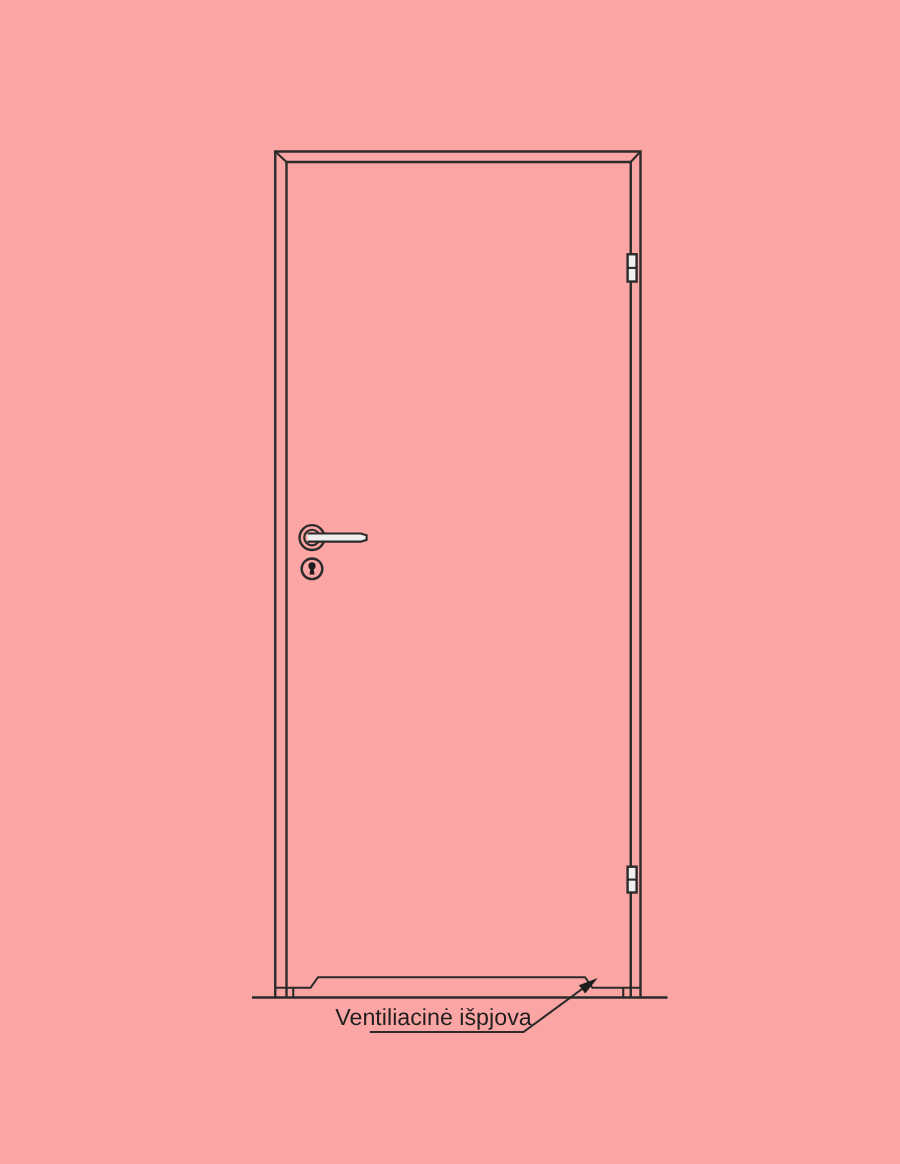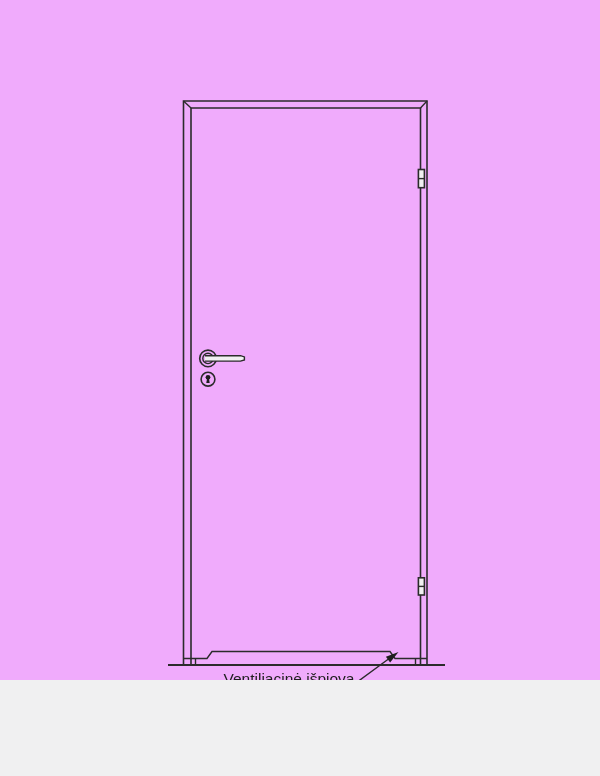--- a/index.html
+++ b/index.html
@@ -4,22 +4,22 @@
 <style>
   html, body {
     margin: 0;
     padding: 0;
     background: #f0f0f1;
     font-family: "Liberation Sans", "DejaVu Sans", sans-serif;
   }
   .canvas {
     position: relative;
     width: 600px;
-    height: 680px;
-    background: #f0abfc;
+    height: 776px;
+    background: #fca5a5;
     overflow: hidden;
   }
   .canvas svg {
     position: absolute;
     left: 0;
     top: 0;
     display: block;
   }
   .stroke {
     fill: none;

